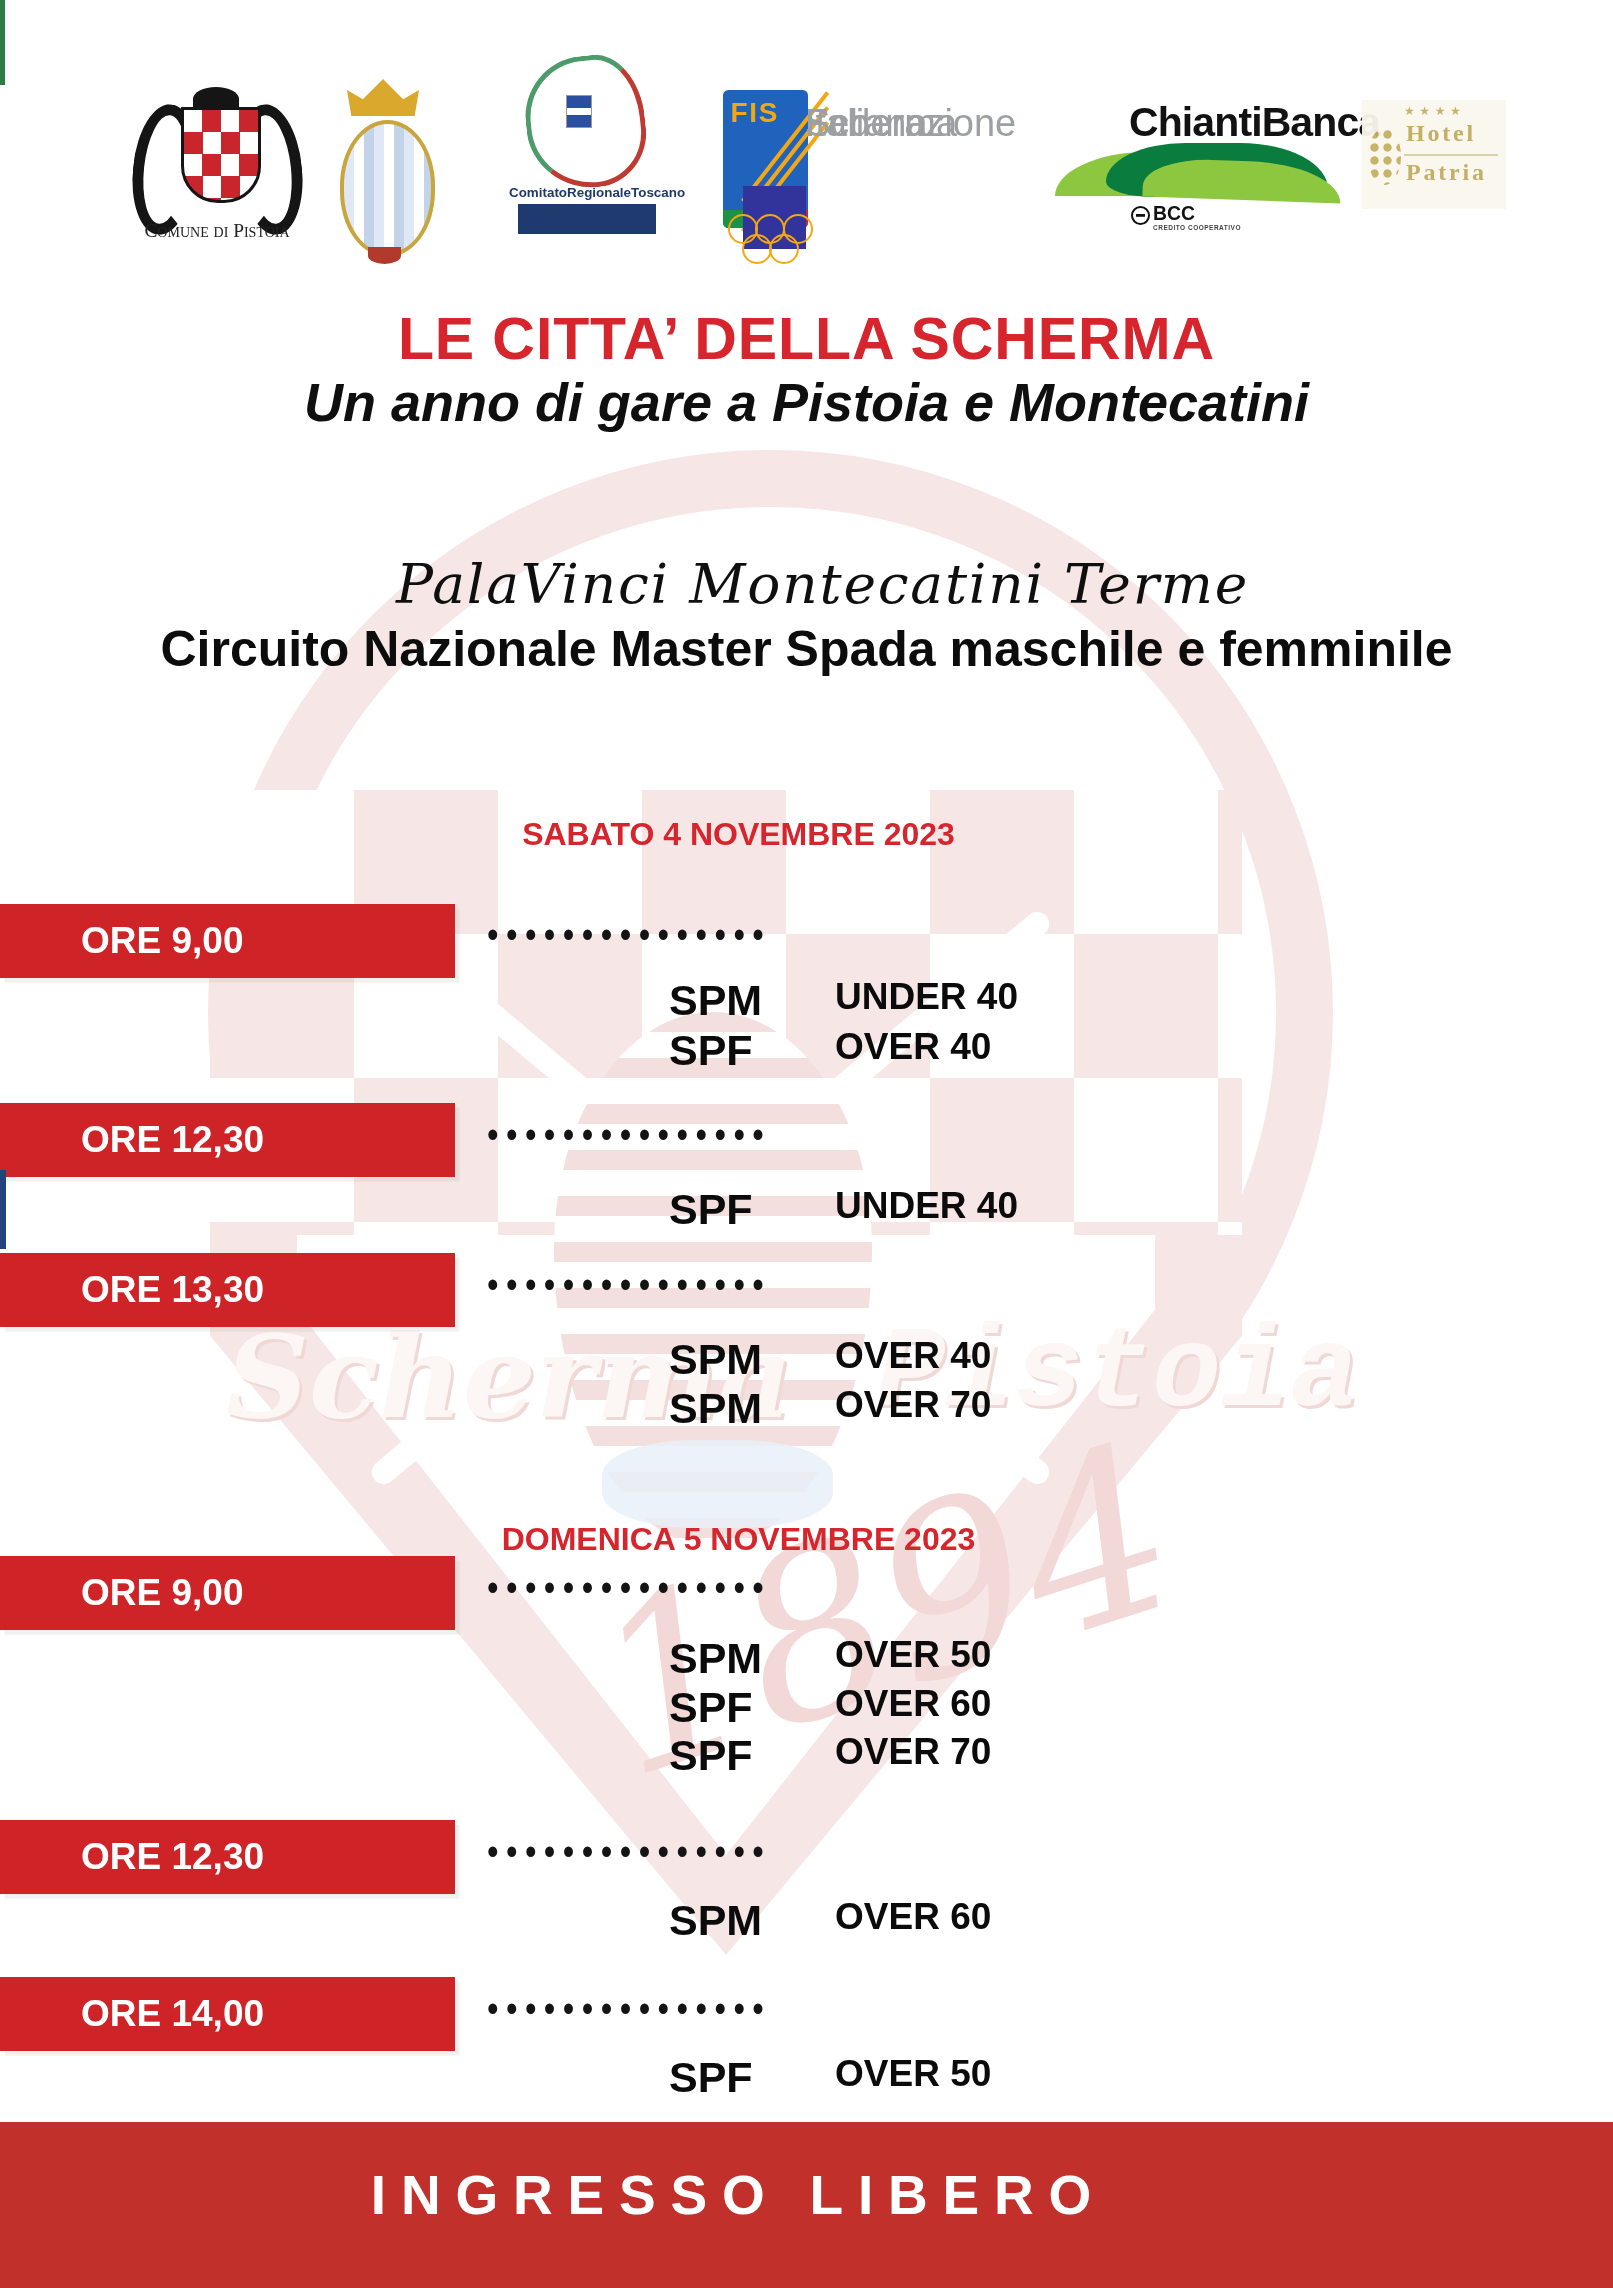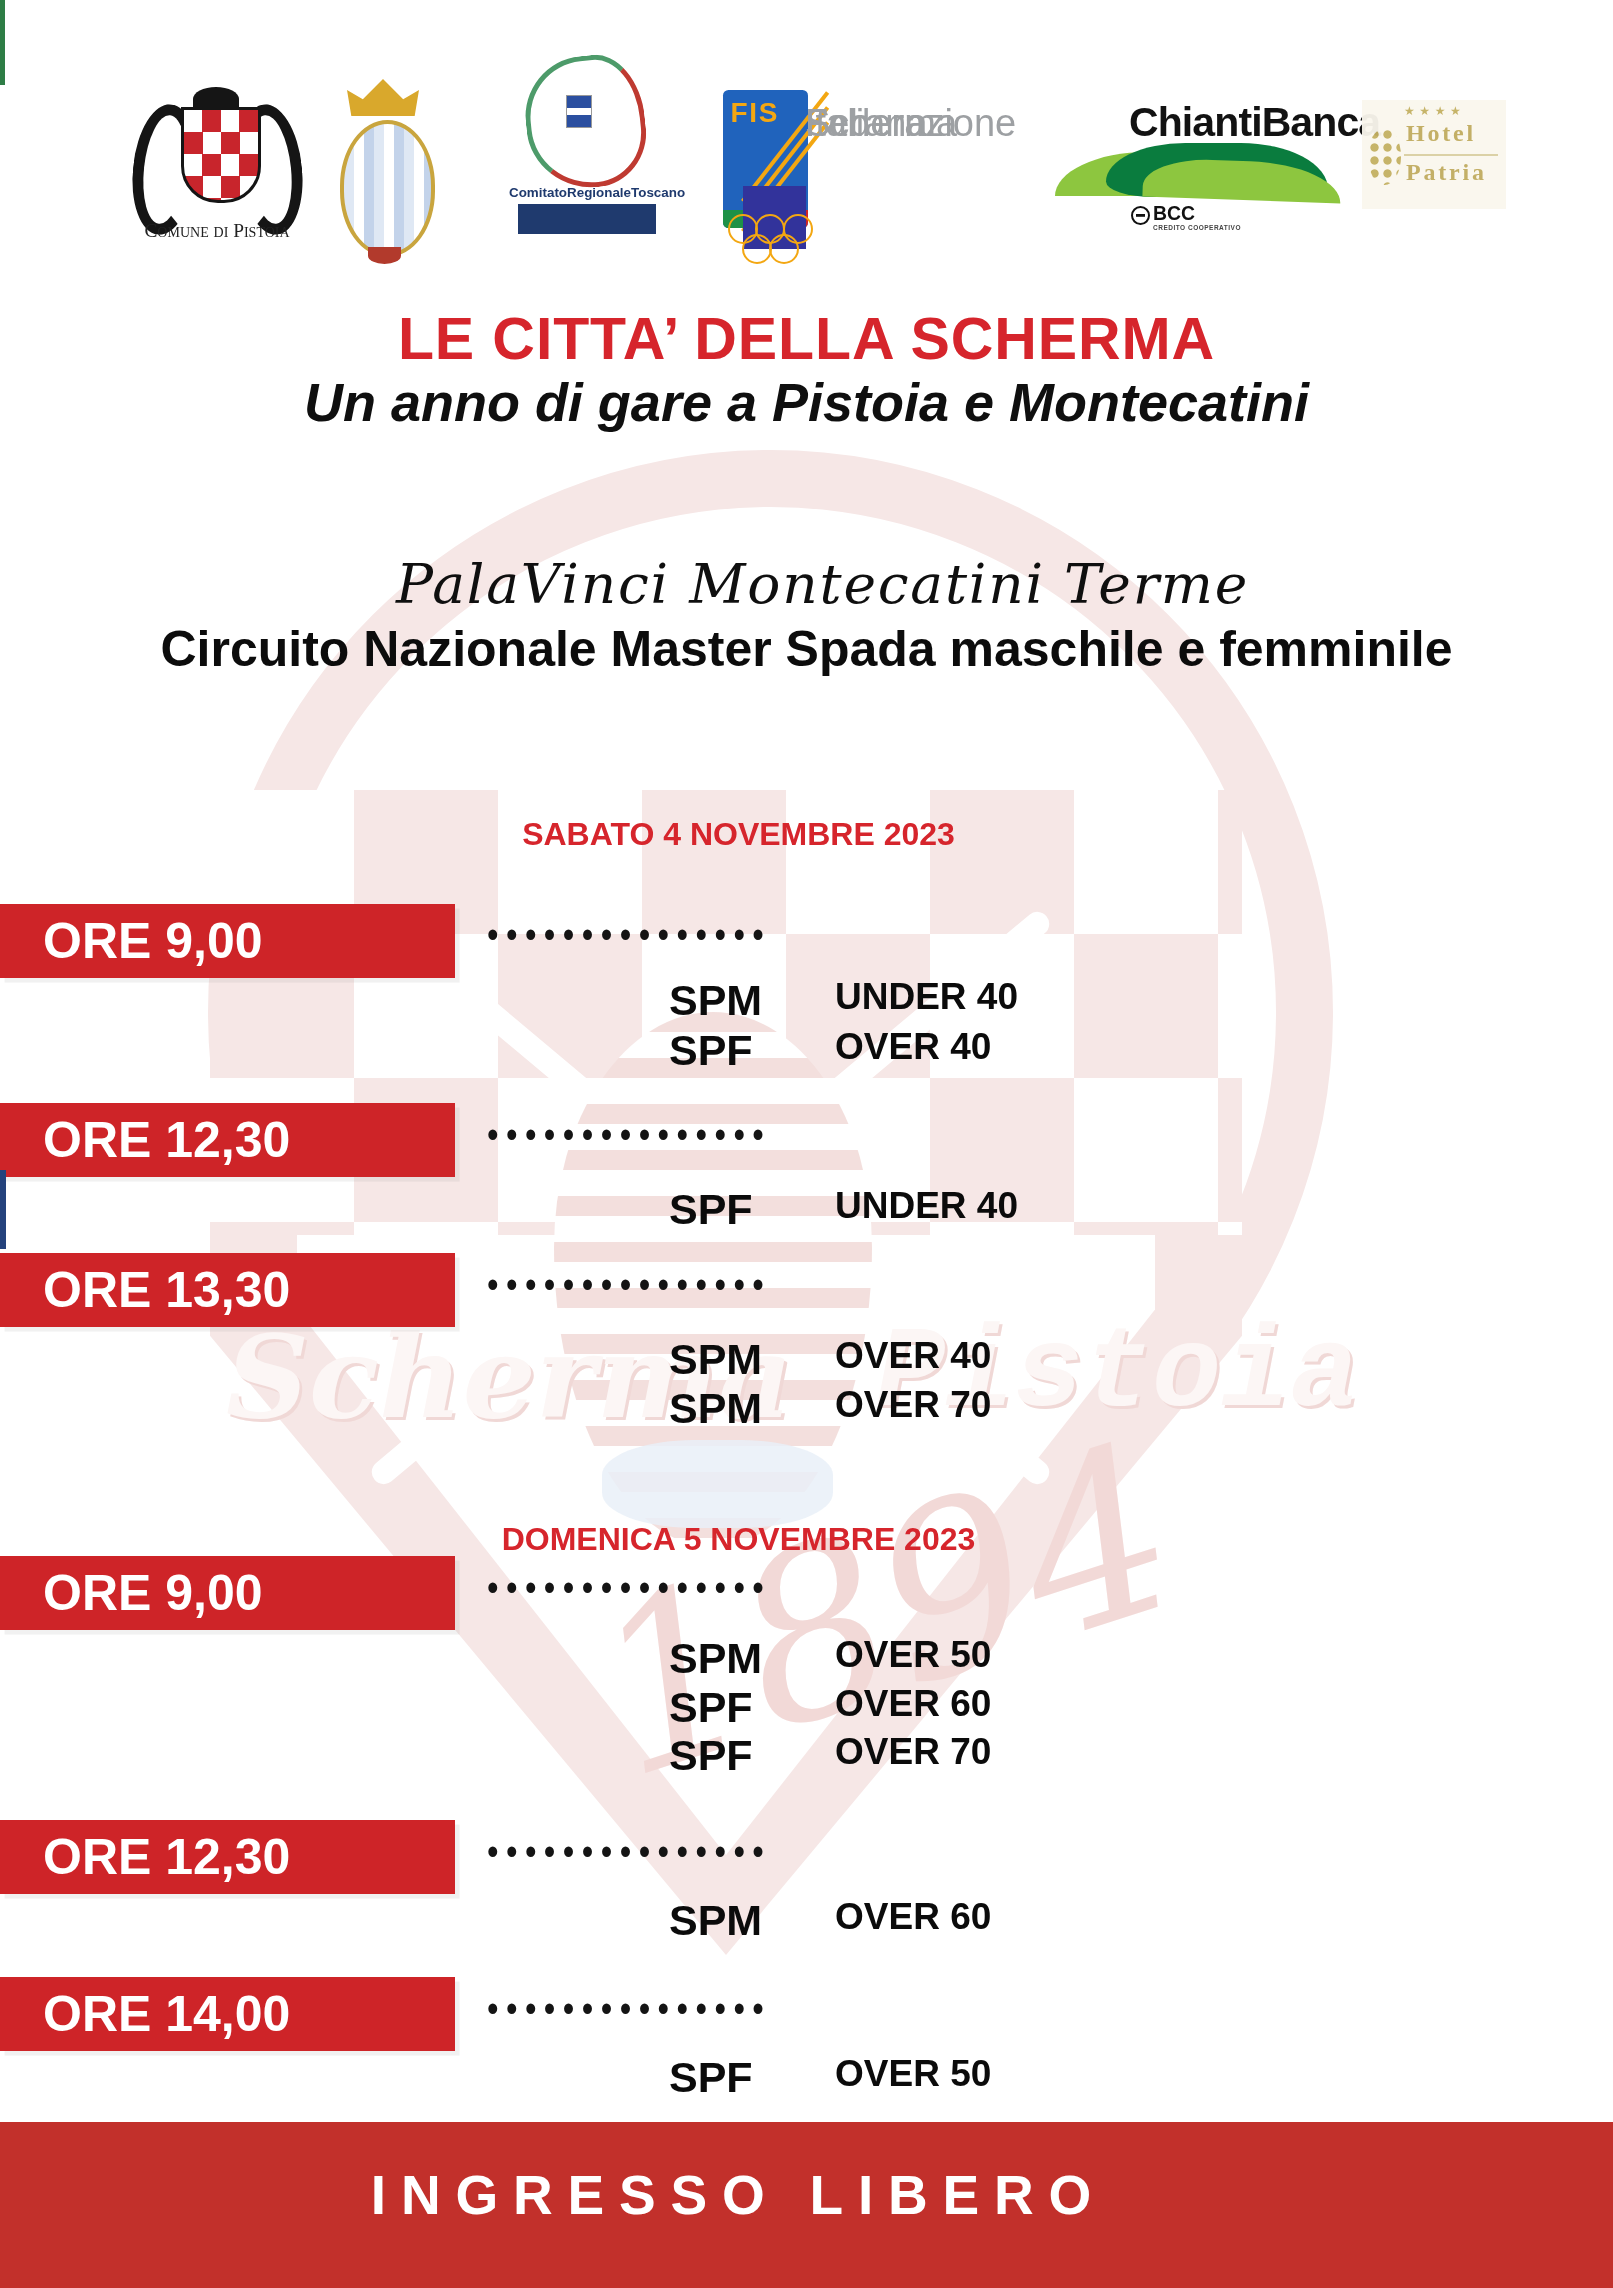--- a/index.html
+++ b/index.html
@@ -99,21 +99,21 @@
   .event-date{top:504px;font-size:53px;font-weight:800;color:#D6252C;letter-spacing:0.9px;}
   .venue{top:552px;font-family:"DejaVu Serif",serif;font-style:italic;font-size:55px;color:#0f0f0f;letter-spacing:1.8px;padding-left:16px;}
   .circuito{top:620px;font-size:50px;font-weight:900;color:#0c0c0c;}
   .memorial{left:92px;top:686px;width:1433px;height:90px;background:#58575A;display:flex;
       align-items:center;justify-content:center;}
   .memorial span{color:#fff;font-size:58px;font-weight:800;letter-spacing:2.8px;}
   .day-heading{font-size:32px;font-weight:800;color:#D6252C;}
 
   
   .time-block{left:0;width:455px;height:74px;background:#CE2428;color:#fff;display:flex;align-items:center;
-      box-sizing:border-box;padding-left:43px;font-size:50px;font-weight:800;
+      box-sizing:border-box;padding-left:81px;font-size:37px;font-weight:800;
       box-shadow:4.6px 4.6px 0 rgba(140,140,140,.12);}
   .dots{left:487px;width:314px;font-size:33px;line-height:50px;letter-spacing:7.4px;color:#141414;
       transform:scaleY(1.15);transform-origin:top left;}
   .event-row{left:0;width:1613px;height:46px;}
   .weapon{position:absolute;left:669px;font-size:43px;font-weight:800;color:#0b0b0b;}
   .category{position:absolute;left:835px;width:305px;text-align:left;font-size:37px;font-weight:800;color:#0b0b0b;}
 
   
   .footer-banner{left:0;top:2122px;width:1613px;height:167px;background:#C2302B;}
   .footer-banner span{position:absolute;left:0;top:41px;width:1477px;text-align:center;color:#fff;

